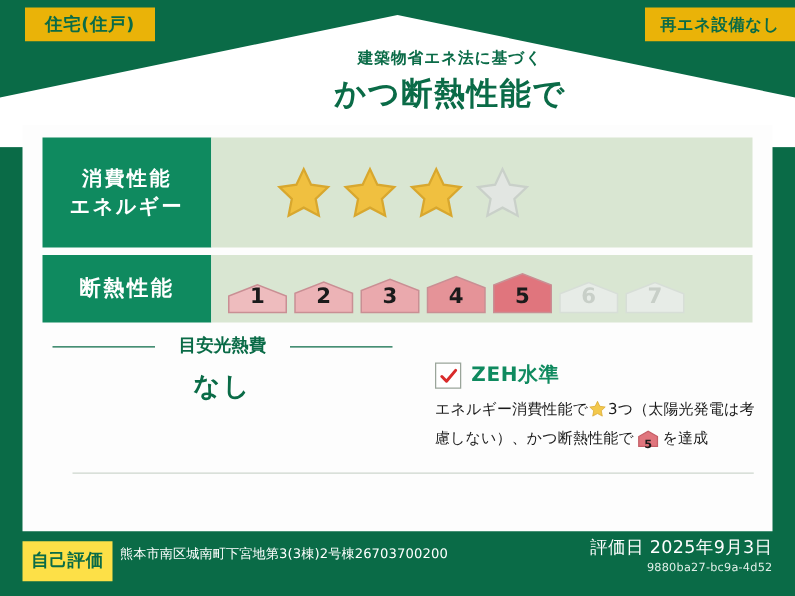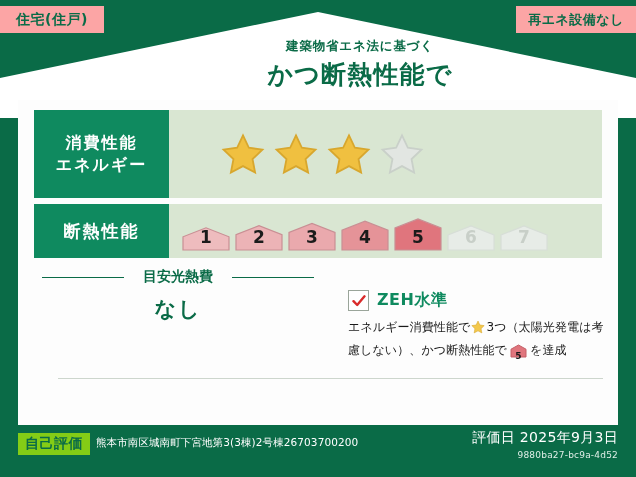--- a/index.html
+++ b/index.html
@@ -11,23 +11,23 @@
   #label-root{position:relative;width:636px;height:477px;background:#0a6b47;}
 
   
   .roof-wrap{position:absolute;left:0;top:0;width:636px;height:118px;overflow:hidden;}
   .roof-white{
     position:absolute;left:0;top:0;width:636px;height:118px;
     background:#ffffff;
     clip-path:polygon(0 118px, 0 78px, 318px 12px, 636px 78px, 636px 118px);
   }
   .tag{
-    position:absolute;background:#fca5a5;color:#0a6b47;
+    position:absolute;background:#eab308;color:#0a6b47;
     font-weight:bold;letter-spacing:.5px;
-    display:flex;align-items:center;justify-content:center;
+    display:flex;align-items:center;justify-content:center;margin-left:20px;
   }
   .tag-left{left:0;top:6px;width:104px;height:27px;font-size:14px;}
   .tag-right{right:0;top:6px;width:120px;height:27px;font-size:13px;font-family:Liberation Mono, monospace;}
 
   .title-block{position:absolute;left:0;top:38px;width:636px;text-align:center;margin-left:42px;}
   .title-sub{font-size:12.5px;color:#0a6b47;font-weight:bold;letter-spacing:.8px;}
   .title-main{font-size:25px;color:#0a6b47;font-weight:bold;letter-spacing:1.2px;margin-top:3px;}
 
   
   .panel{
@@ -92,21 +92,21 @@
   .inline-star{display:inline-block;vertical-align:-3px;margin:0 1px;}
   .inline-badge{display:inline-block;vertical-align:-4px;margin:0 3px;position:relative;}
   .inline-badge span{
     position:absolute;left:0;right:0;bottom:1px;text-align:center;
     font-size:9px;font-weight:bold;color:#1b1b1b;
   }
 
   
   .footer{position:absolute;left:0;bottom:0;width:636px;height:52px;}
   .self-eval{
-    position:absolute;left:18px;top:8px;width:72px;height:22px;background:#84cc16;
+    position:absolute;left:18px;top:8px;width:72px;height:32px;background:#fde047;
     color:#0a6b47;font-size:14px;font-weight:bold;
     display:flex;align-items:center;justify-content:center;letter-spacing:.5px;
   }
   .addr{
     position:absolute;left:96px;top:11px;color:#ffffff;font-size:10.5px;
     letter-spacing:.1px;white-space:nowrap;
   }
   .date-wrap{position:absolute;right:18px;top:4px;text-align:right;color:#ffffff;}
   .date-line{font-size:14px;letter-spacing:.3px;}
   .uuid-line{font-size:9px;color:#dfeee7;margin-top:3px;letter-spacing:.2px;}

